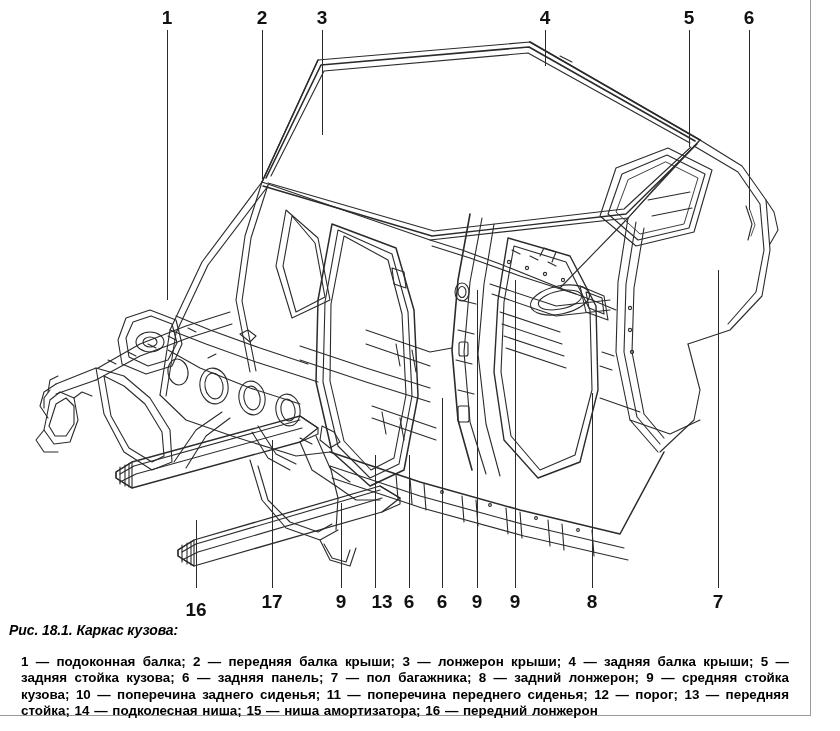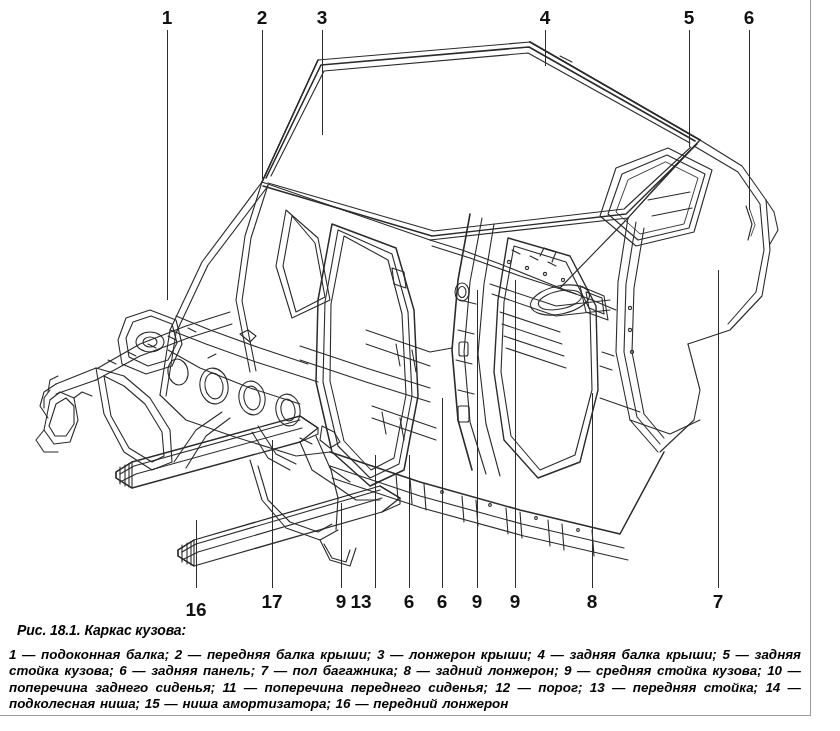--- a/index.html
+++ b/index.html
@@ -48,31 +48,30 @@
   
   .caption{
     position:absolute;left:5px;top:622px;width:800px;
   }
   .caption-title{
     font-family:"Liberation Sans", sans-serif;
     font-weight:bold;
     font-style:italic;
     font-size:14px;
     letter-spacing:-0.1px;
-    margin:0 0 9px 12px;
+    margin:0 0 9px 4px;
     color:#000;
   }
   .caption-legend{
     font-family:"Liberation Sans", sans-serif;
     font-weight:bold;
-    font-style:italic;
     font-size:13.4px;
     line-height:16.4px;
     text-align:justify;
-    margin:4px;
+    margin:16px;
     color:#000;
     word-spacing:1px;
   }
 </style>
 </head>
 <body>
 
 <div id="page">
 
   <div class="page-rule-right"></div>
@@ -347,21 +346,21 @@
     <div class="leader" style="left:196px;top:520px;height:68px;"></div>
     <div class="callout" style="left:184px;top:600px;">16</div>
 
     <div class="leader" style="left:272px;top:440px;height:148px;"></div>
     <div class="callout" style="left:260px;top:592px;">17</div>
 
     <div class="leader" style="left:341px;top:503px;height:85px;"></div>
     <div class="callout" style="left:329px;top:592px;">9</div>
 
     <div class="leader" style="left:375px;top:455px;height:133px;"></div>
-    <div class="callout" style="left:349px;top:592px;">13</div>
+    <div class="callout" style="left:370px;top:592px;">13</div>
 
     <div class="leader" style="left:409px;top:455px;height:133px;"></div>
     <div class="callout" style="left:397px;top:592px;">6</div>
 
     <div class="leader" style="left:442px;top:398px;height:190px;"></div>
     <div class="callout" style="left:430px;top:592px;">6</div>
 
     <div class="leader" style="left:477px;top:290px;height:298px;"></div>
     <div class="callout" style="left:465px;top:592px;">9</div>
 

